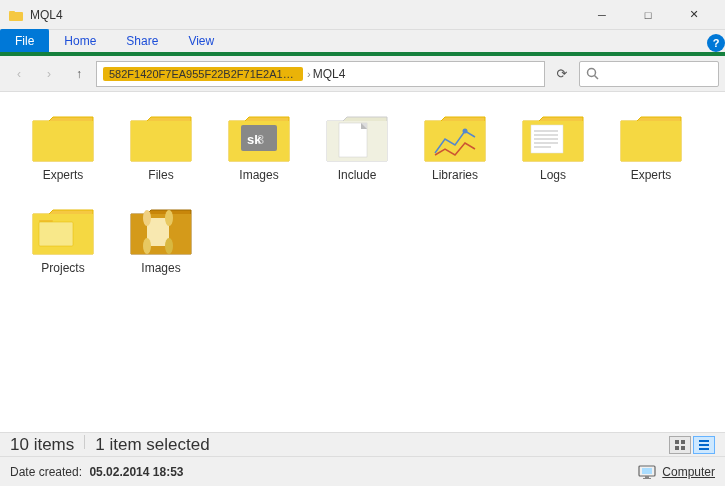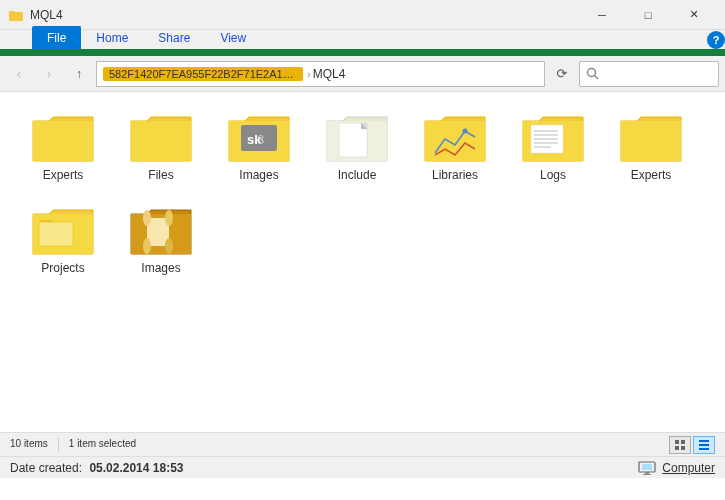--- a/index.html
+++ b/index.html
@@ -22,22 +22,21 @@
       display: flex; align-items: center; justify-content: center;
       font-size: 11px; color: #333; cursor: pointer;
     }
 
     
     .ribbon-tabs {
       height: 26px;
       background: #f0f0f0;
       display: flex;
       align-items: flex-end;
-      border-bottom: 7px solid #15803d;
-      padding-left: 32px;
+      border-bottom: 4px solid #15803d;
     }
     .ribbon-tab {
       padding: 4px 14px;
       font-size: 12px;
       cursor: pointer;
       border: 1px solid transparent;
       border-bottom: none;
       background: transparent;
       color: #1d4ed8;
     }
@@ -154,41 +153,41 @@
     
     .status-bar {
       height: 24px;
       background: #f0f0f0;
       border-top: 1px solid #ddd;
       display: flex;
       align-items: center;
       padding: 0 10px;
       gap: 0;
     }
-    .status-items { font-size: 10px; color: #333; display: flex; gap: 0; }
+    .status-items { font-size: 17px; color: #333; display: flex; gap: 0; }
     .status-sep { width: 1px; height: 14px; background: #ccc; margin: 0 10px; }
 
     .status-right {
       margin-left: auto;
       display: flex;
       align-items: center;
       gap: 4px;
     }
     .view-icons { display: flex; gap: 2px; }
     .view-icon-btn {
       width: 22px; height: 18px;
       border: 1px solid #aaa;
       display: flex; align-items: center; justify-content: center;
       cursor: pointer; background: #e8e8e8; font-size: 9px;
     }
     .view-icon-btn.active { background: #cde8ff; border-color: #66b3ff; }
 
     
     .info-bar {
-      height: 22px;
+      height: 30px;
       background: #f0f0f0;
       border-top: 1px solid #ddd;
       display: flex;
       align-items: center;
       padding: 0 10px;
       font-size: 12px;
       color: #333;
       justify-content: space-between;
     }
 

